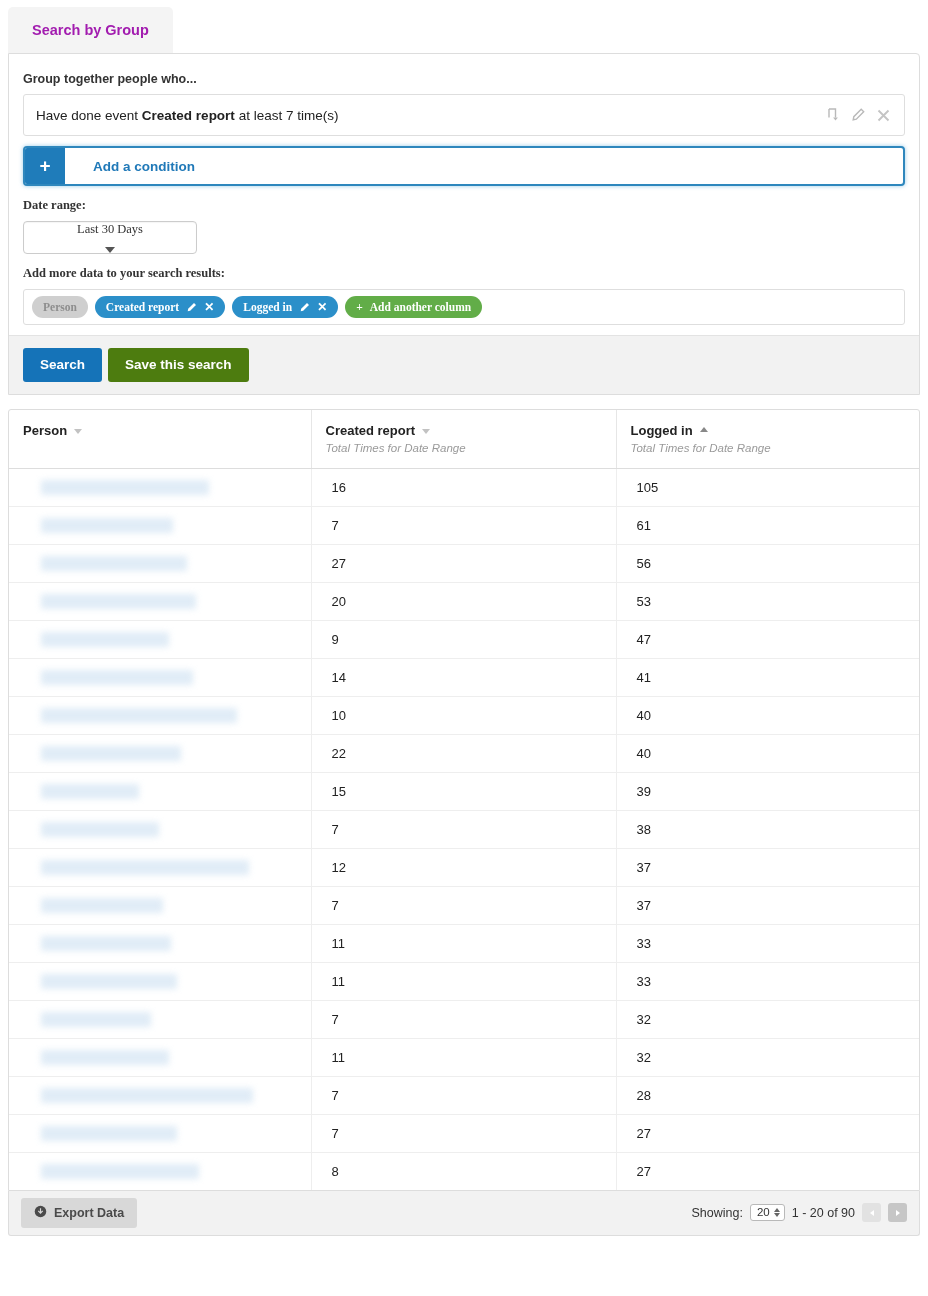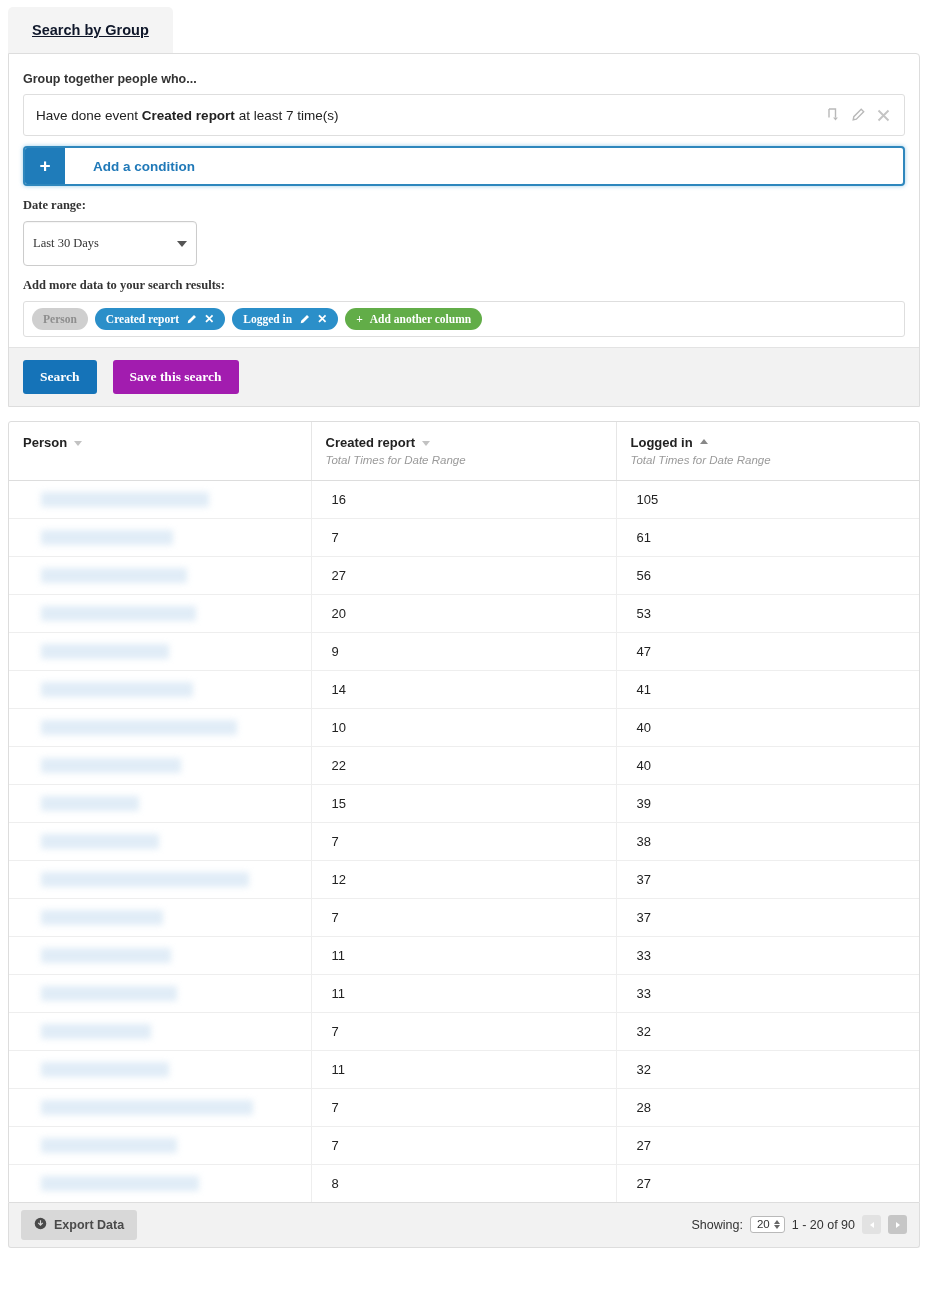--- a/index.html
+++ b/index.html
@@ -25,22 +25,21 @@
     padding: 15px 24px 14px 24px;
     font-size: 14.5px;
     font-weight: bold;
     color: #555555;
     cursor: pointer;
     border-radius: 5px 5px 0 0;
     line-height: 1.2;
   }
   .tab.active {
     background: #f4f4f4;
-    color: #0f172a;
-    text-decoration: underline;
+    color: #a21caf;
   }
   .tab.inactive { color: #444444; }
 
   
   .panel {
     margin: 0 8px;
     border: 1px solid #dddddd;
     border-radius: 0 4px 0 0;
     background: #ffffff;
     overflow: visible;
@@ -107,31 +106,32 @@
     padding-left: 28px;
     font-size: 13.5px;
     font-weight: bold;
     color: #2079b8;
   }
 
   
   .section { margin-top: 12px; font-family: Liberation Serif, serif; }
   .select-box {
     width: 174px;
-    height: 45px;
+    height: 33px;
     border: 1px solid #cccccc;
     border-radius: 4px;
     background: #ffffff;
     display: flex;
     align-items: center;
     padding: 0 9px;
     font-size: 12.5px;
     color: #333333;
     justify-content: space-between;
     box-shadow: inset 0 1px 1px rgba(0,0,0,.045);
+    flex-direction: column;
   }
   .caret-dn {
     width: 0; height: 0;
     border-left: 5px solid transparent;
     border-right: 5px solid transparent;
     border-top: 6px solid #555555;
   }
 
   
   .columns-bar {
@@ -165,36 +165,35 @@
     cursor: pointer;
   }
   .pill-x { font-size: 12px; font-weight: bold; line-height: 1; }
 
   
   .action-bar {
     background: #f2f2f2;
     border-top: 1px solid #e3e3e3;
     padding: 12px 14px;
     display: flex;
-    gap: 16px;
-    font-family: Liberation Serif, serif;
+    gap: 6px;
   }
   .btn {
     border: none;
     border-radius: 3px;
     font-family: inherit;
     font-size: 13.5px;
     font-weight: bold;
     color: #ffffff;
     padding: 9px 17px;
     cursor: pointer;
     line-height: 1.15;
   }
   .btn-blue { background: #1573b8; }
-  .btn-green { background: #a21caf; }
+  .btn-green { background: #4d7c0f; }
 
   
   .table-wrap {
     margin: 14px 8px 0 8px;
     border: 1px solid #dddddd;
     border-radius: 3px 3px 0 0;
     background: #ffffff;
     overflow: hidden;
   }
   table { width: 100%; border-collapse: collapse; table-layout: fixed; }

